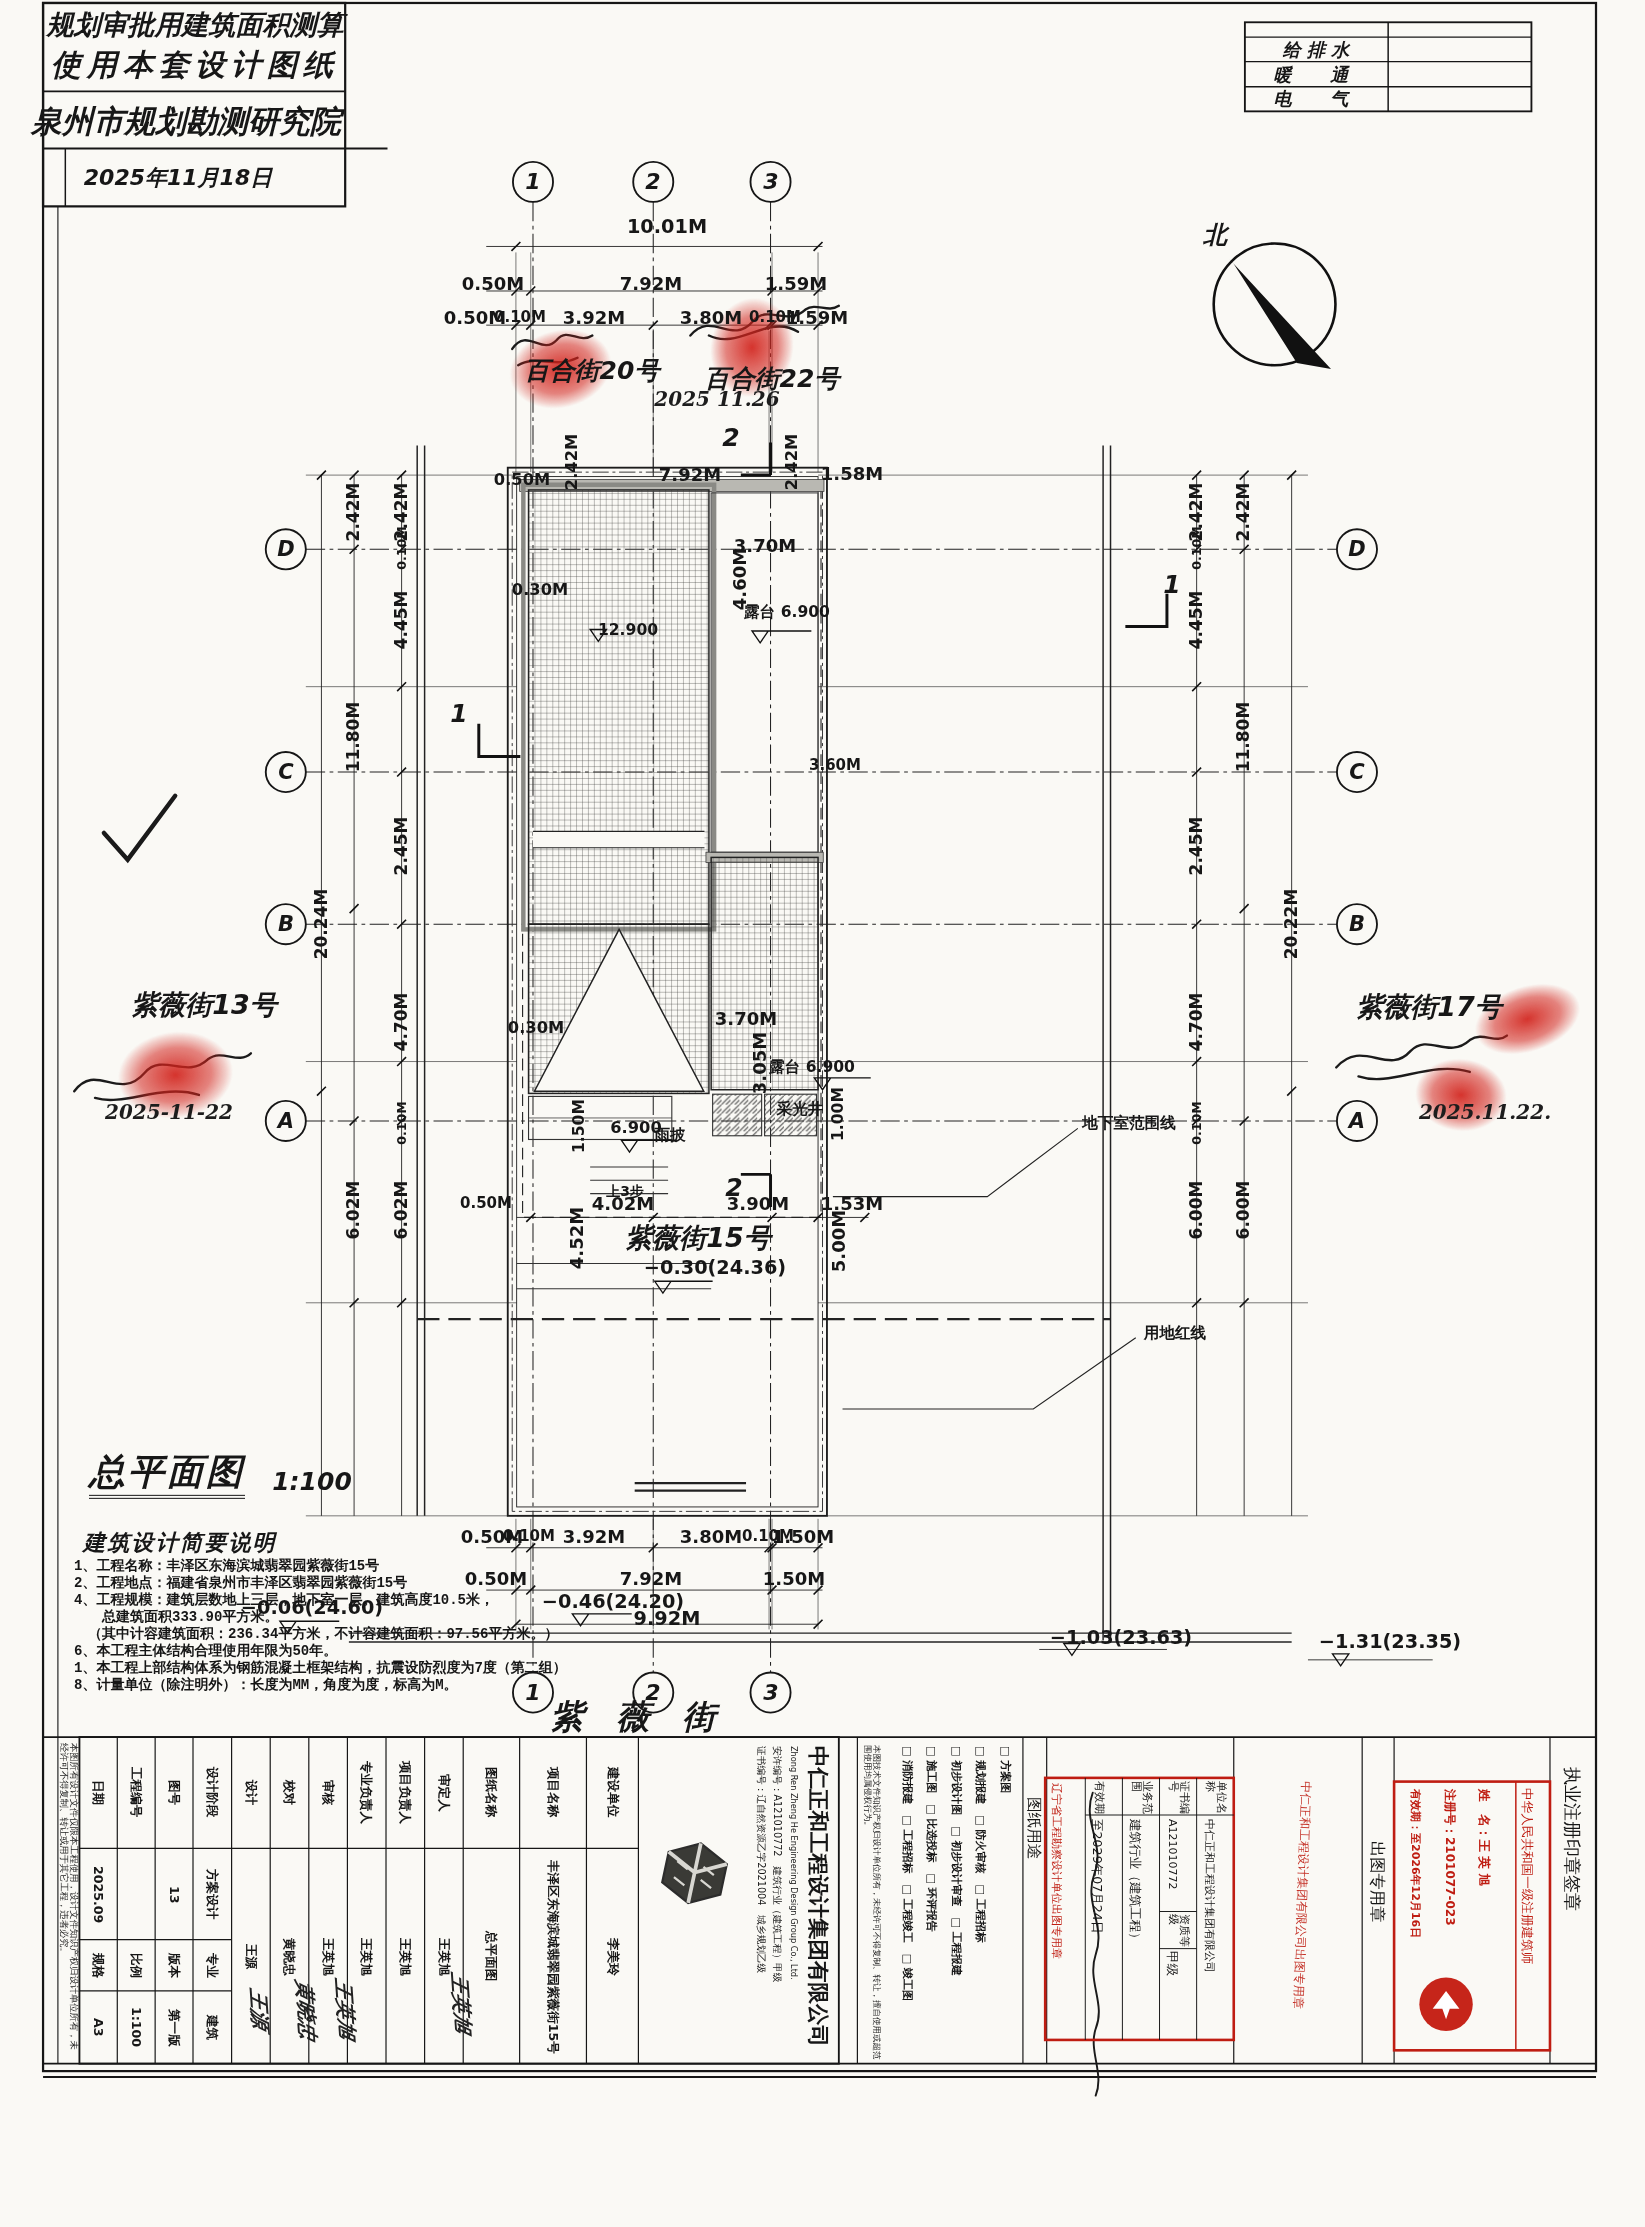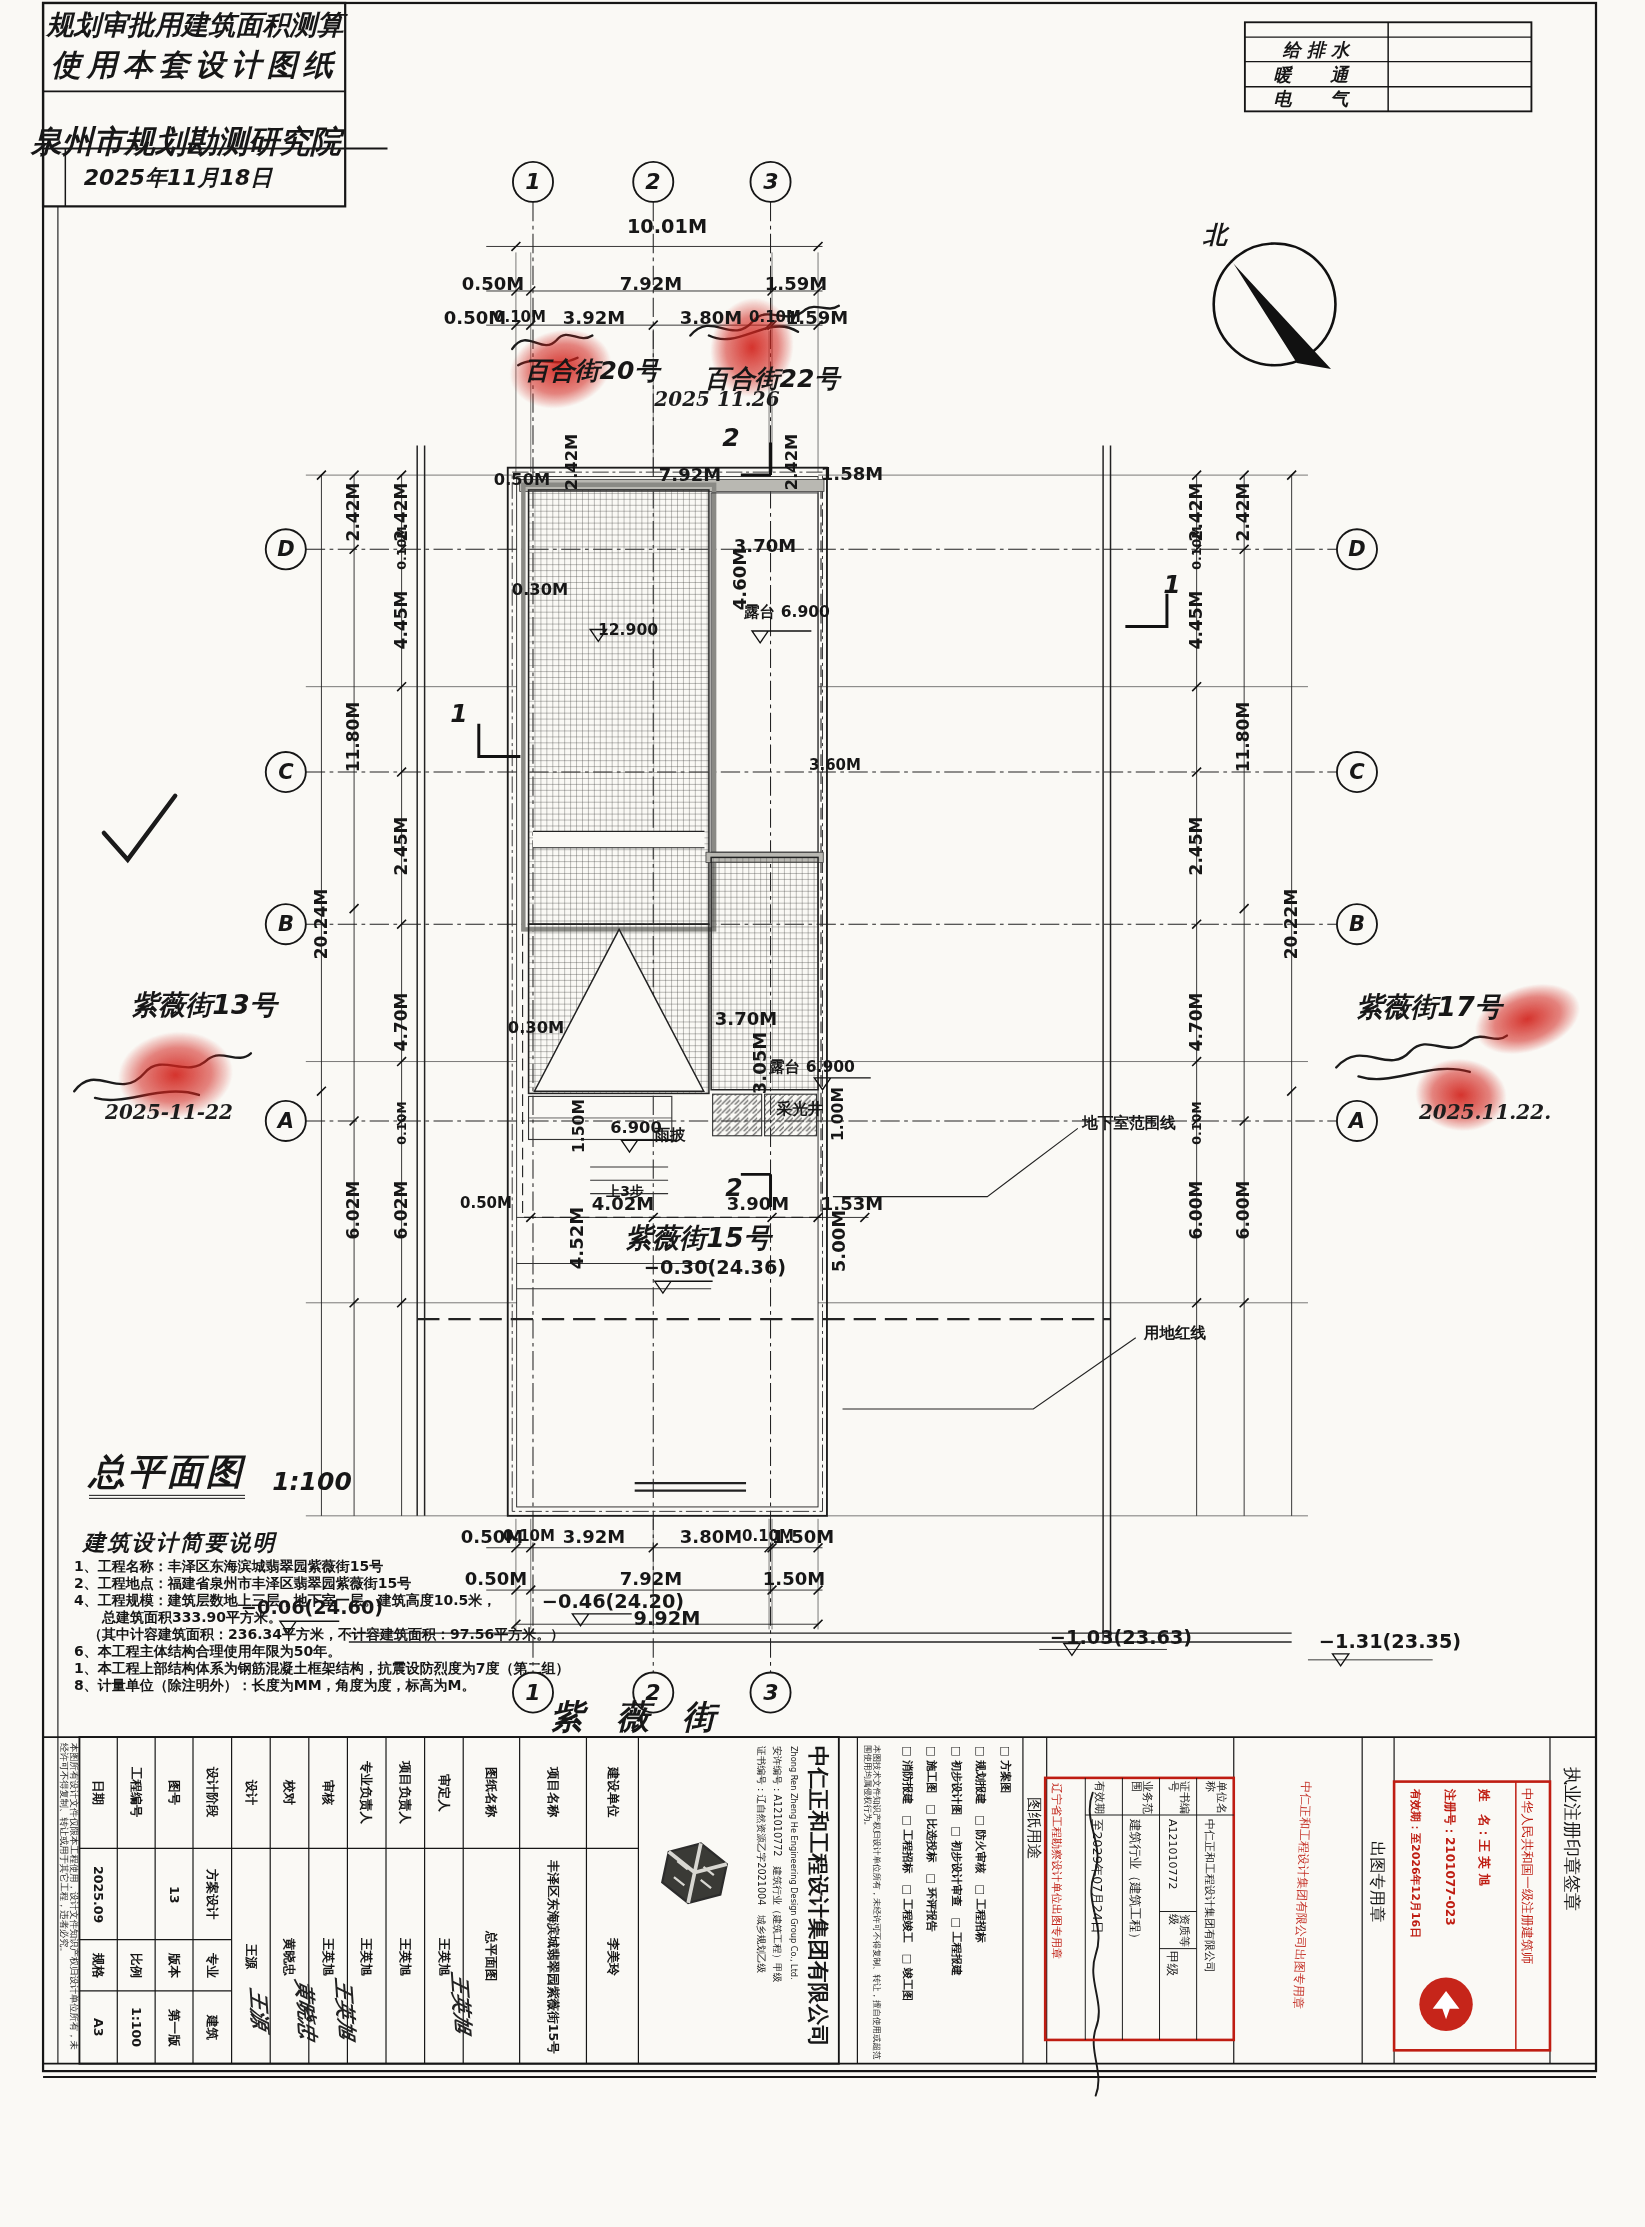--- a/index.html
+++ b/index.html
@@ -274,21 +274,21 @@
   </svg>
 
   <div class="blob" style="left:502px;top:325px;width:117px;height:88px;transform:rotate(-14deg)"></div>
   <div class="blob" style="left:705px;top:291px;width:94px;height:113px;transform:rotate(9deg)"></div>
   <div class="blob" style="left:110px;top:1026px;width:131px;height:98px;transform:rotate(-7deg)"></div>
   <div class="blob" style="left:1466px;top:982px;width:123px;height:74px;transform:rotate(-18deg)"></div>
   <div class="blob" style="left:1409px;top:1054px;width:104px;height:82px;transform:rotate(6deg)"></div>
 
   <div class="lbl b" style="left:195px;top:25px;font-size:27px;">规划审批用建筑面积测算</div>
   <div class="lbl b" style="left:195px;top:65px;font-size:30px;letter-spacing:6px;">使用本套设计图纸</div>
-  <div class="lbl b" style="left:186px;top:121px;font-size:31px;margin-top:20px;">泉州市规划勘测研究院</div>
+  <div class="lbl b" style="left:186px;top:121px;font-size:31px;">泉州市规划勘测研究院</div>
   <div class="lbl b" style="left:178px;top:178px;font-size:22px;">2025年11月18日</div>
 
   <div class="lbl b" style="left:1316px;top:50px;font-size:18px;text-align:right;">给 排 水</div>
   <div class="lbl b" style="left:1316px;top:75px;font-size:18px;letter-spacing:10.4px;">暖　通</div>
   <div class="lbl b" style="left:1316px;top:99px;font-size:18px;letter-spacing:10.4px;">电　气</div>
 
   <div id="plan-labels">
       <span class="lbl" style="left: 667px; top: 227px; font-size: 19.3px;">10.01M</span>
       <span class="lbl" style="left: 493px; top: 284px; font-size: 18px;">0.50M</span>
       <span class="lbl" style="left: 651px; top: 284px; font-size: 18px;">7.92M</span>
@@ -391,21 +391,21 @@
       <span class="lbl" style="left: 312px; top: 1608px; font-size: 19.3px;">−0.06(24.60)</span>
       <span class="lbl b" style="left: 633px; top: 1717px; font-size: 33px;">紫　薇　街</span>
       <span class="lbl hand" style="left: 717px; top: 399px; font-size: 20px;">2025 11.26</span>
       <span class="lbl hand" style="left: 169px; top: 1112px; font-size: 20px;">2025-11-22</span>
       <span class="lbl hand" style="left: 1485px; top: 1112px; font-size: 20px;">2025.11.22.</span>
     </div>
 
   <div class="lbl b" style="left:167px;top:1476px;font-size:36px;letter-spacing:3px;border-bottom:4.5px double #161616;padding-bottom:4.5px;">总平面图</div>
   <div class="lbl b" style="left:312px;top:1482px;font-size:25px;">1:100</div>
   <div class="lbl b" style="left:180px;top:1543px;font-size:22px;letter-spacing:2.2px;">建筑设计简要说明</div>
-  <div id="notes-list" style="position:absolute;left:74px;top:1558px;width:1084px;font-size:14px;font-weight:600;line-height:17px;">
+  <div id="notes-list" style="position:absolute;left:74px;top:1558px;width:1084px;font-size:14px;font-weight:600;line-height:17px;font-family:Liberation Mono, monospace;">
       <div>1、工程名称：丰泽区东海滨城翡翠园紫薇街15号</div>
       <div>2、工程地点：福建省泉州市丰泽区翡翠园紫薇街15号</div>
       <div>4、工程规模：建筑层数地上三层，地下室一层。建筑高度10.5米，</div>
       <div>　　总建筑面积333.90平方米。</div>
       <div>　（其中计容建筑面积：236.34平方米，不计容建筑面积：97.56平方米。）</div>
       <div>6、本工程主体结构合理使用年限为50年。</div>
       <div>1、本工程上部结构体系为钢筋混凝土框架结构，抗震设防烈度为7度（第二组）</div>
       <div>8、计量单位（除注明外）：长度为MM，角度为度，标高为M。</div>
     </div>
 

